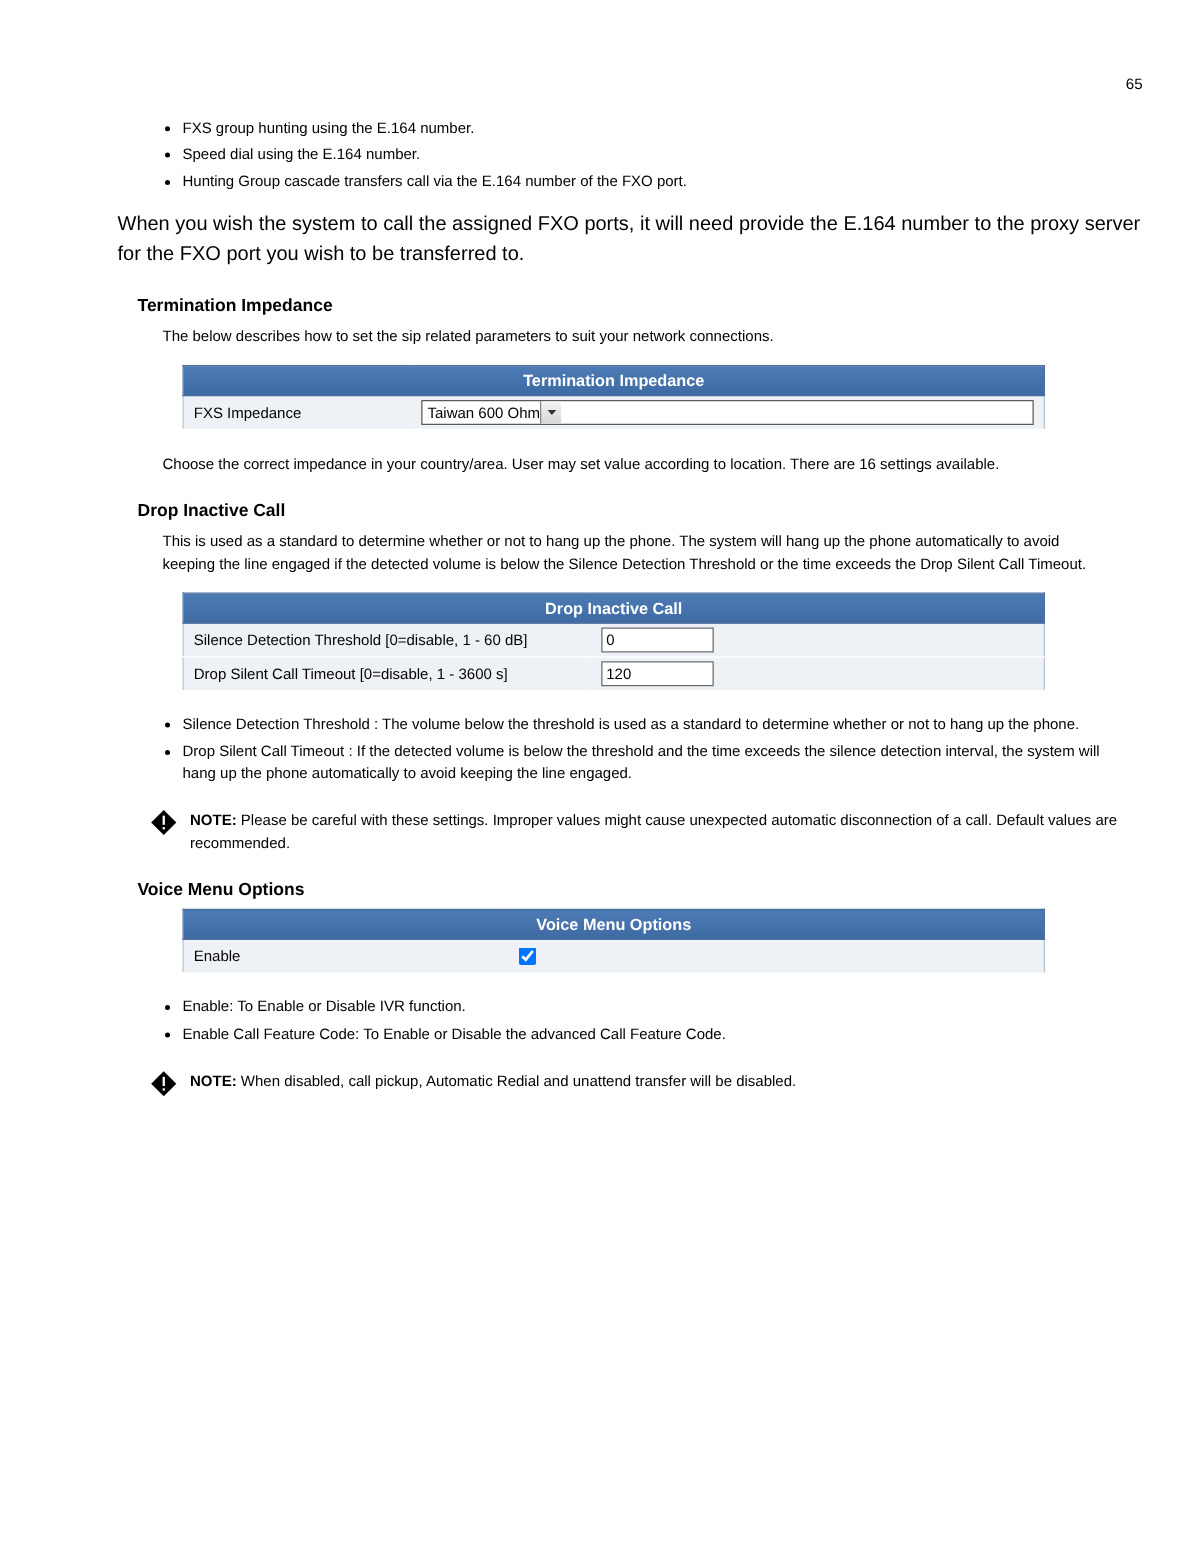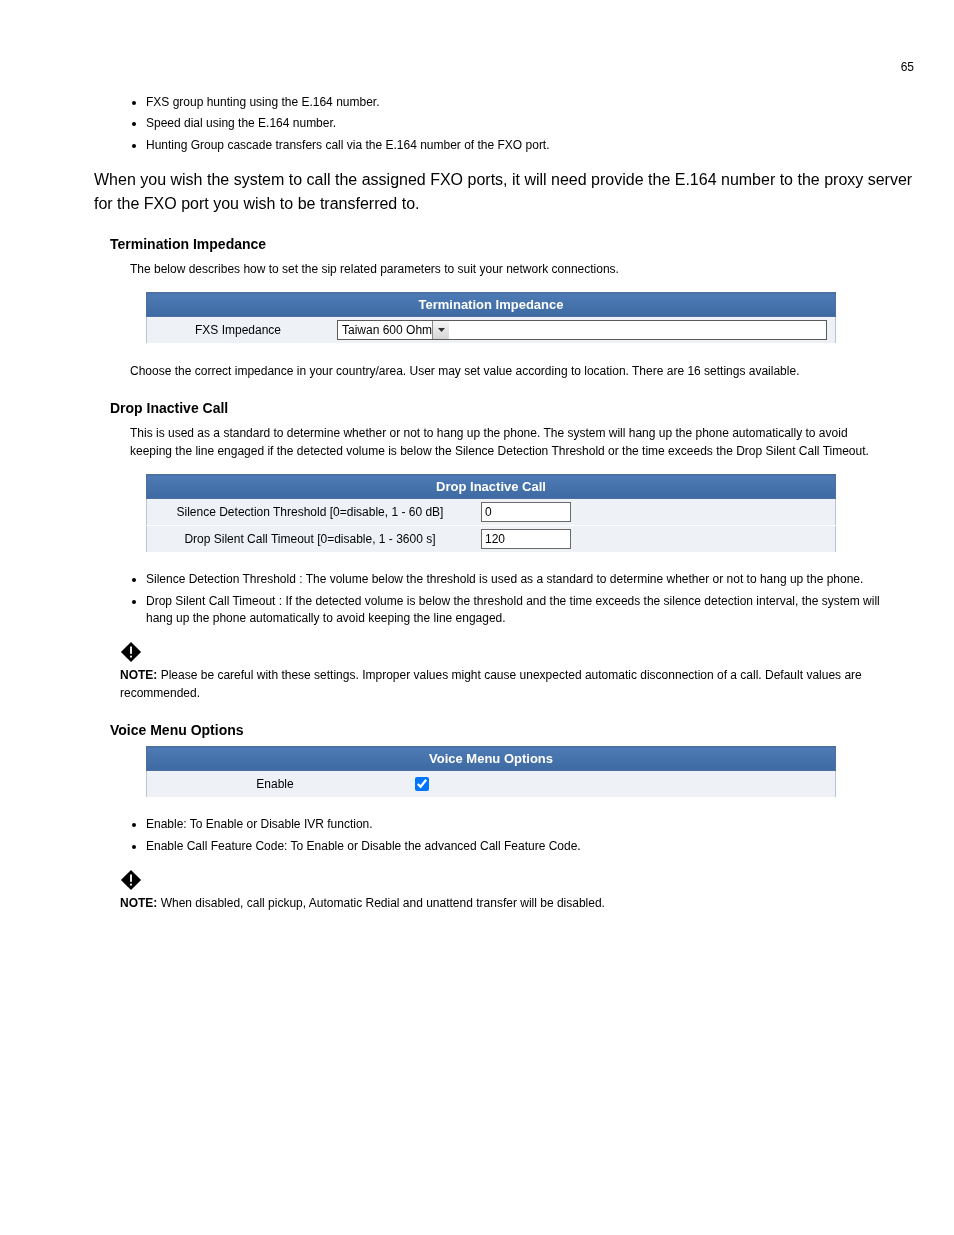--- a/index.html
+++ b/index.html
@@ -61,21 +61,20 @@
     text-align: center;
     padding: 4px 6px;
     border: 1px solid #4e6fa0;
   }
   .cfg-table td.label-cell {
     background: #eef2f7;
     padding: 5px 8px;
     font-size: 12px;
     vertical-align: middle;
     border-bottom: 1px solid #fff;
-    text-align: center;
   }
   .cfg-table td.value-cell {
     background: #eef2f7;
     padding: 3px 8px;
     vertical-align: middle;
     border-bottom: 1px solid #fff;
   }
   .fake-select {
     display: inline-flex;
     align-items: center;
@@ -108,22 +107,21 @@
     width: 90px;
     box-sizing: border-box;
   }
   input.checkbox {
     width: 14px;
     height: 14px;
   }
   .note-row {
     display: flex;
     align-items: flex-start;
-    margin: 8px 0 8px 30px;
-    flex-direction: column;
+    margin: 20px 0 8px 30px;
   }
   .note-row .diamond {
     flex: 0 0 auto;
     margin-right: 10px;
     margin-top: 0px;
   }
   .note-row .note-text {
     font-size: 12px;
     line-height: 1.5;
   }

